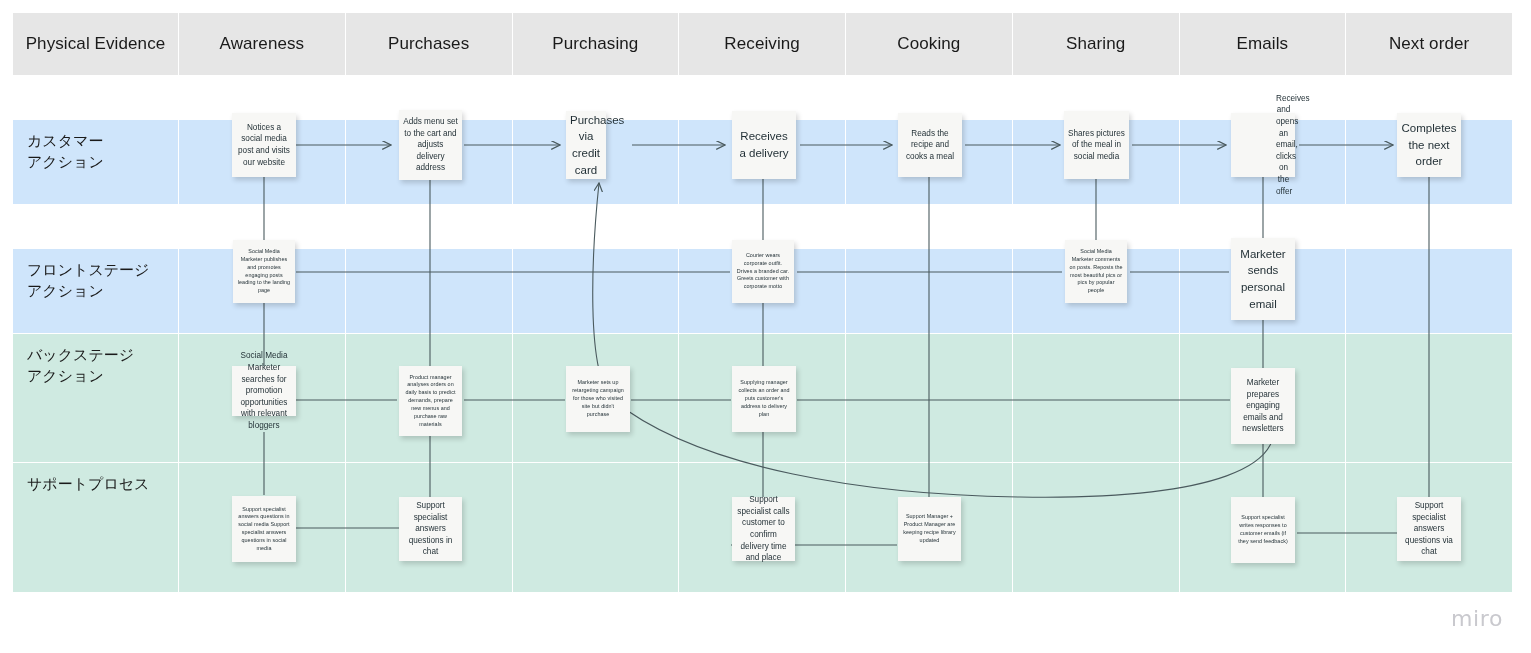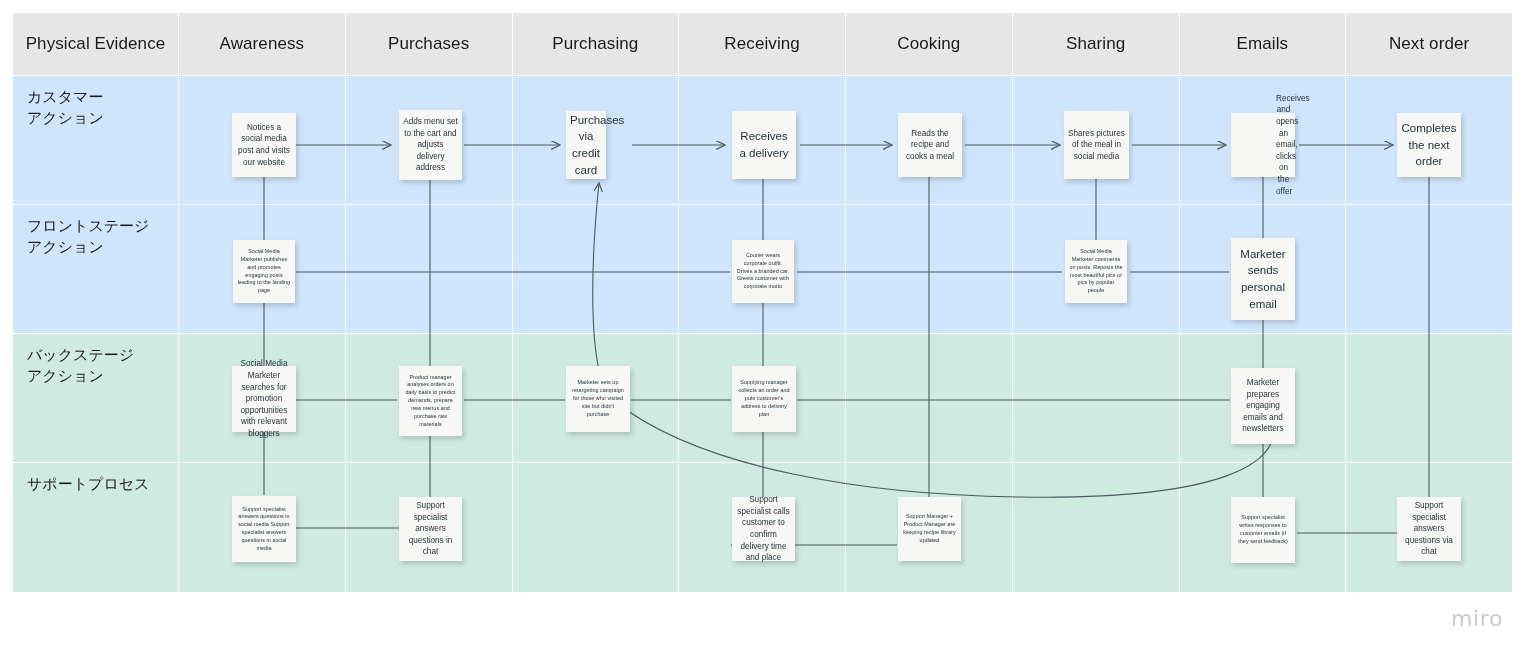--- a/index.html
+++ b/index.html
@@ -40,21 +40,21 @@
     align-items: center;
     justify-content: center;
     text-align: left;
     color: #1a1a1a;
     font-size: 17px;
     line-height: 1.25;
     letter-spacing: .1px;
   }
   .hdr.corner { font-size: 17px; }
 
-  .band-blue  { background: #cfe5fb; }
+  .band-blue  { background: #cfe5fb; margin-top: 44px; }
   .band-green { background: #cfeae1; }
 
   .rowlabel {
     display: flex;
     align-items: flex-start;
     justify-content: flex-start;
     padding: 11px 0 0 14px;
     font-size: 15px;
     line-height: 1.38;
     color: #1a1a1a;
@@ -266,21 +266,21 @@
       </div>
 
     <div class="note small" style="left:1065px; top:240px; width:62px; height:63px;">
       <span>Social Media Marketer comments on posts. Reposts the most beautiful pics or pics by popular people</span>
       </div>
 
     <div class="note big" style="left:1231px; top:238px; width:64px; height:82px;">
       <span>Marketer sends personal email</span>
       </div>
 
-    <div class="note mid" style="left:232px; top:366px; width:64px; height:66px;">
+    <div class="note mid" style="left:232px; top:366px; width:64px; height:50px;">
       <span>Social Media Marketer searches for promotion opportunities with relevant bloggers</span>
       </div>
 
     <div class="note small" style="left:399px; top:366px; width:63px; height:70px;">
       <span>Product manager analyses orders on daily basis to predict demands, prepare new menus and purchase raw materials</span>
       </div>
 
     <div class="note small" style="left:566px; top:366px; width:64px; height:66px;">
       <span>Marketer sets up retargeting campaign for those who visited site but didn't purchase</span>
       </div>

